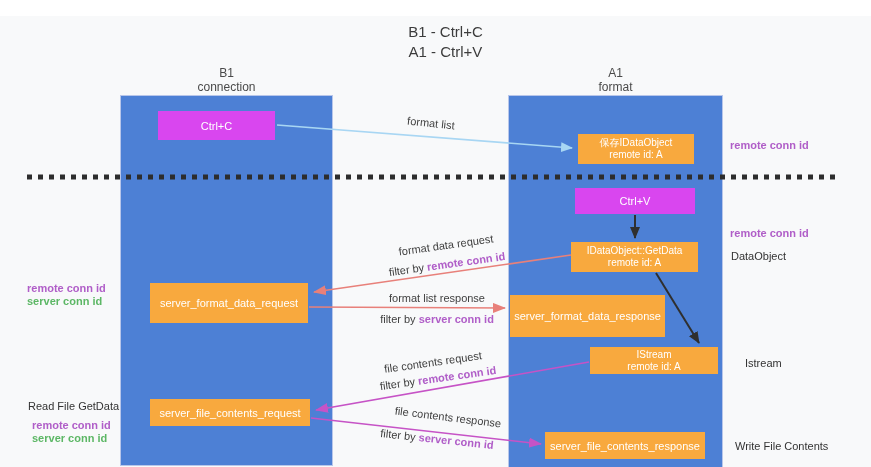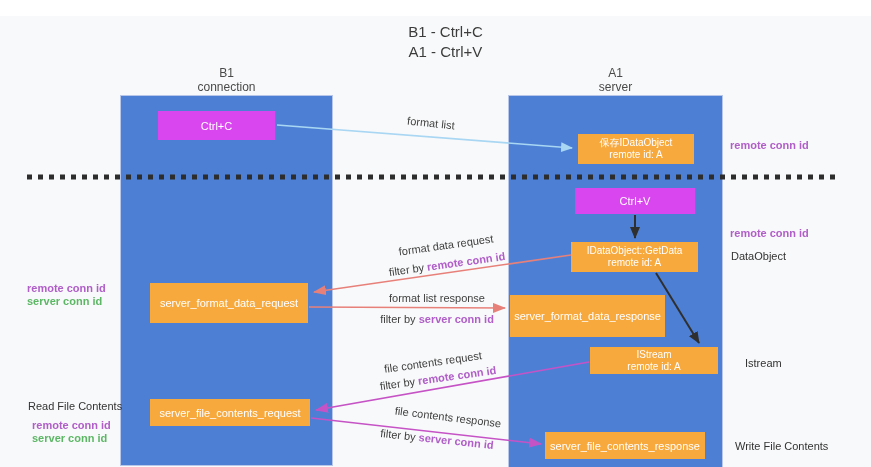--- a/index.html
+++ b/index.html
@@ -47,21 +47,21 @@
     <div>B1 - Ctrl+C</div>
     <div>A1 - Ctrl+V</div>
   </div>
 
   <div class="abs lane-header" style="left:120px;width:213px;">
     <div>B1</div>
     <div>connection</div>
   </div>
   <div class="abs lane-header" style="left:508px;width:215px;">
     <div>A1</div>
-    <div>server</div>
+    <div>format</div>
   </div>
 
   <div class="abs lane" style="left:120px;top:79px;width:213px;height:371px;"></div>
   <div class="abs lane" style="left:508px;top:79px;width:215px;height:374px;"></div>
 
   <div class="abs node green" style="left:158px;top:95px;width:117px;height:29px;">
     <div class="single">Ctrl+C</div>
   </div>
 
   <div class="abs node orange" style="left:578px;top:118px;width:116px;height:30px;">
@@ -147,17 +147,17 @@
   <div class="abs flow-label" style="left:372px;top:417px;width:130px;transform:rotate(6deg);"><span>filter by </span><span class="purple">server conn id</span></div>
 
   <div class="abs side-label purple" style="left:730px;top:123px;">remote conn id</div>
   <div class="abs side-label purple" style="left:730px;top:211px;">remote conn id</div>
   <div class="abs plain-label" style="left:731px;top:234px;">DataObject</div>
   <div class="abs plain-label" style="left:745px;top:341px;">Istream</div>
   <div class="abs plain-label" style="left:735px;top:424px;">Write File Contents</div>
 
   <div class="abs side-label purple" style="left:27px;top:266px;">remote conn id</div>
   <div class="abs side-label green-txt" style="left:27px;top:279px;">server conn id</div>
-  <div class="abs plain-label" style="left:28px;top:384px;">Read File Contents</div>
+  <div class="abs plain-label" style="left:28px;top:384px;">Read File GetData</div>
   <div class="abs side-label purple" style="left:32px;top:403px;">remote conn id</div>
   <div class="abs side-label green-txt" style="left:32px;top:416px;">server conn id</div>
 
 </div>
 
 </body></html>

